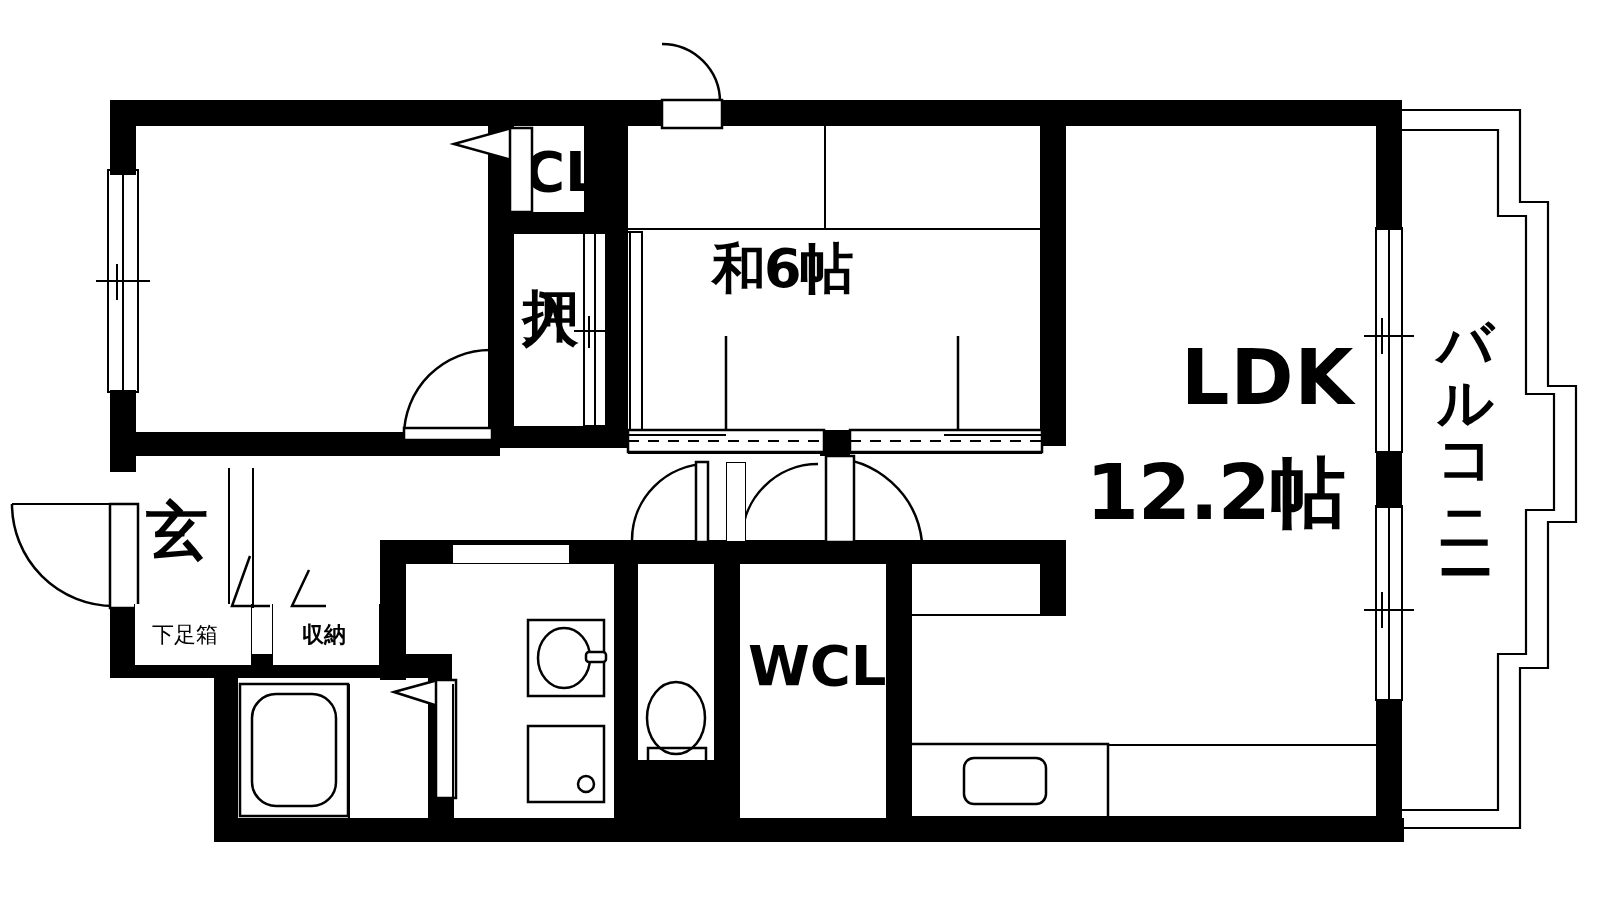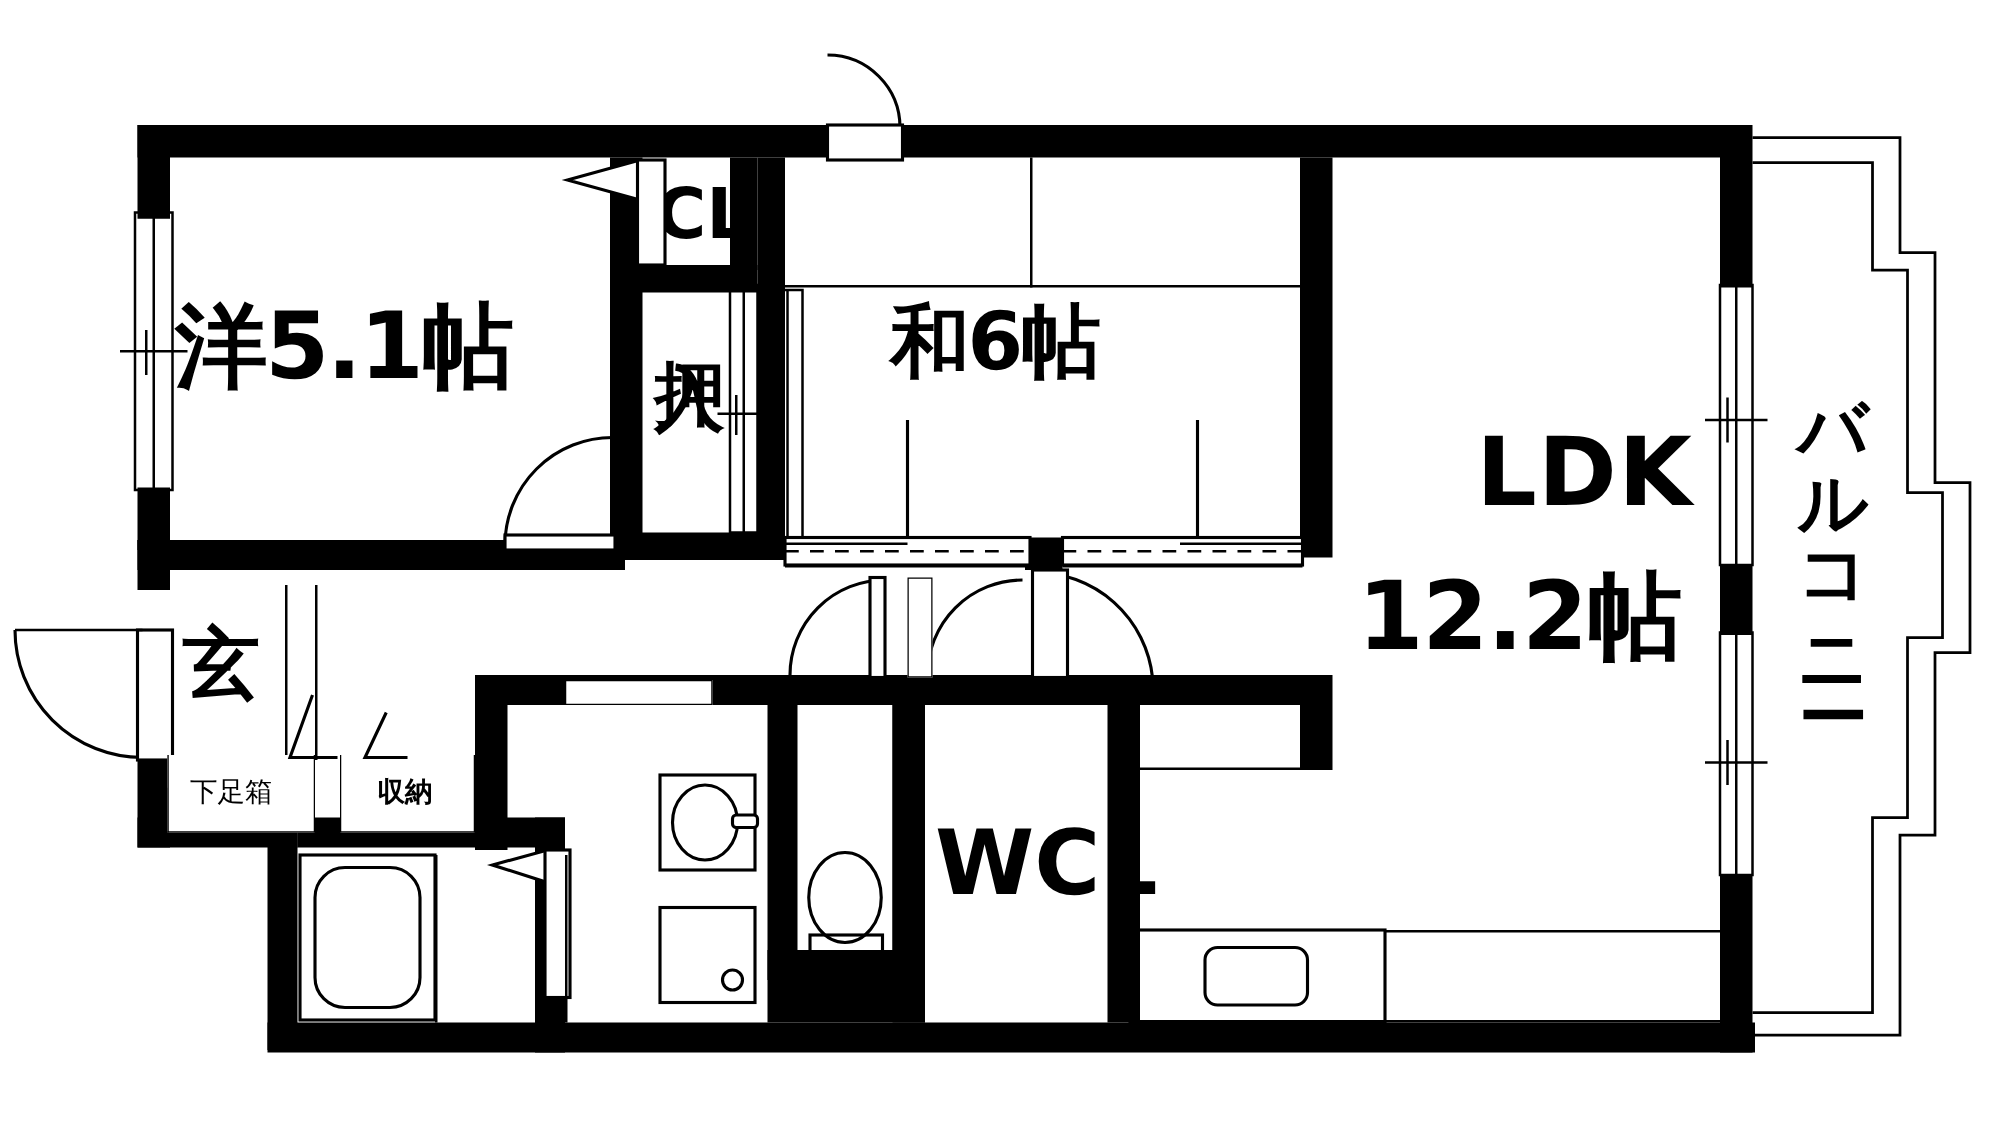--- a/index.html
+++ b/index.html
@@ -72,21 +72,20 @@
   <div class="w" style="left:614px;top:760px;width:126px;height:58px;"></div>
   <div class="w" style="left:500px;top:564px;width:0px;height:0px;"></div>
 
   <div class="w" style="left:714px;top:564px;width:26px;height:254px;"></div>
   <div class="w" style="left:886px;top:564px;width:26px;height:254px;"></div>
 
   <div class="w" style="left:428px;top:654px;width:24px;height:30px;"></div>
 
   <div class="w" style="left:1040px;top:540px;width:26px;height:76px;"></div>
 
-  <div class="lbl lbl-jp" style="left:140px;top:240px;font-size:74px;letter-spacing:-2px;">洋5.1帖</div>
 
   <svg style="left:104px;top:168px;width:40px;height:226px;">
     <rect class="sash" x="4" y="2" width="30" height="222"></rect>
     <line class="sash" x1="19" y1="2" x2="19" y2="224"></line>
     <line class="sash" x1="-8" y1="113" x2="46" y2="113" stroke-width="2.4"></line>
     <line class="sash" x1="13" y1="96" x2="13" y2="132" stroke-width="2.4"></line>
   </svg>
 
   <svg style="left:402px;top:348px;width:92px;height:92px;">
     <path class="arc" d="M88 2 A86 86 0 0 0 2 88"></path>
@@ -101,21 +100,21 @@
   </svg>
 
   <div class="lbl lbl-jp vert" style="left:523px;top:244px;font-size:56px;">押入</div>
   <svg style="left:580px;top:228px;width:32px;height:200px;">
     <rect class="sash" x="4" y="0" width="22" height="198"></rect>
     <line class="sash" x1="15" y1="0" x2="15" y2="198"></line>
     <line class="sash" x1="-6" y1="103" x2="40" y2="103" stroke-width="2.2"></line>
     <line class="sash" x1="9" y1="88" x2="9" y2="120" stroke-width="2.2"></line>
   </svg>
 
-  <div class="lbl lbl-jp" style="left:712px;top:242px;font-size:64px;letter-spacing:-2px;">和6帖</div>
+  <div class="lbl lbl-jp" style="left:712px;top:242px;font-size:54px;letter-spacing:-2px;">和6帖</div>
 
   <div class="ln" style="left:628px;top:228px;width:412px;height:2px;"></div>
   <div class="ln" style="left:824px;top:126px;width:2px;height:104px;"></div>
 
   <svg style="left:726px;top:336px;width:232px;height:100px;">
     <polyline class="fxnf" points="0,0 0,98 232,98 232,0" stroke-width="2"></polyline>
   </svg>
 
   <svg style="left:612px;top:232px;width:36px;height:208px;">
     <rect class="sash" x="6" y="0" width="24" height="206"></rect>
@@ -222,21 +221,21 @@
   <svg style="left:636px;top:676px;width:80px;height:94px;">
     <ellipse class="fxnf" cx="40" cy="42" rx="29" ry="36" stroke-width="2.4"></ellipse>
     <rect class="fxnf" x="12" y="72" width="58" height="20" stroke-width="2.4"></rect>
   </svg>
 
   <svg style="left:740px;top:462px;width:88px;height:80px;">
     <path class="arc" d="M2 78 A76 76 0 0 1 78 2"></path>
   </svg>
   <div class="boxthin" style="left:726px;top:462px;width:20px;height:80px;"></div>
 
-  <div class="lbl" style="left:748px;top:654px;font-size:72px;">WCL</div>
+  <div class="lbl" style="left:748px;top:638px;font-size:56px;">WCL</div>
 
   <svg style="left:826px;top:456px;width:96px;height:88px;">
     <path class="arc" d="M96 86 A94 94 0 0 0 2 2"></path>
     <rect class="leaf" x="0" y="0" width="28" height="86"></rect>
   </svg>
 
   <div class="ln" style="left:404px;top:564px;width:2px;height:116px;"></div>
   <div class="ln" style="left:452px;top:684px;width:2px;height:134px;"></div>
   <div class="ln" style="left:912px;top:816px;width:464px;height:2px;"></div>
 

